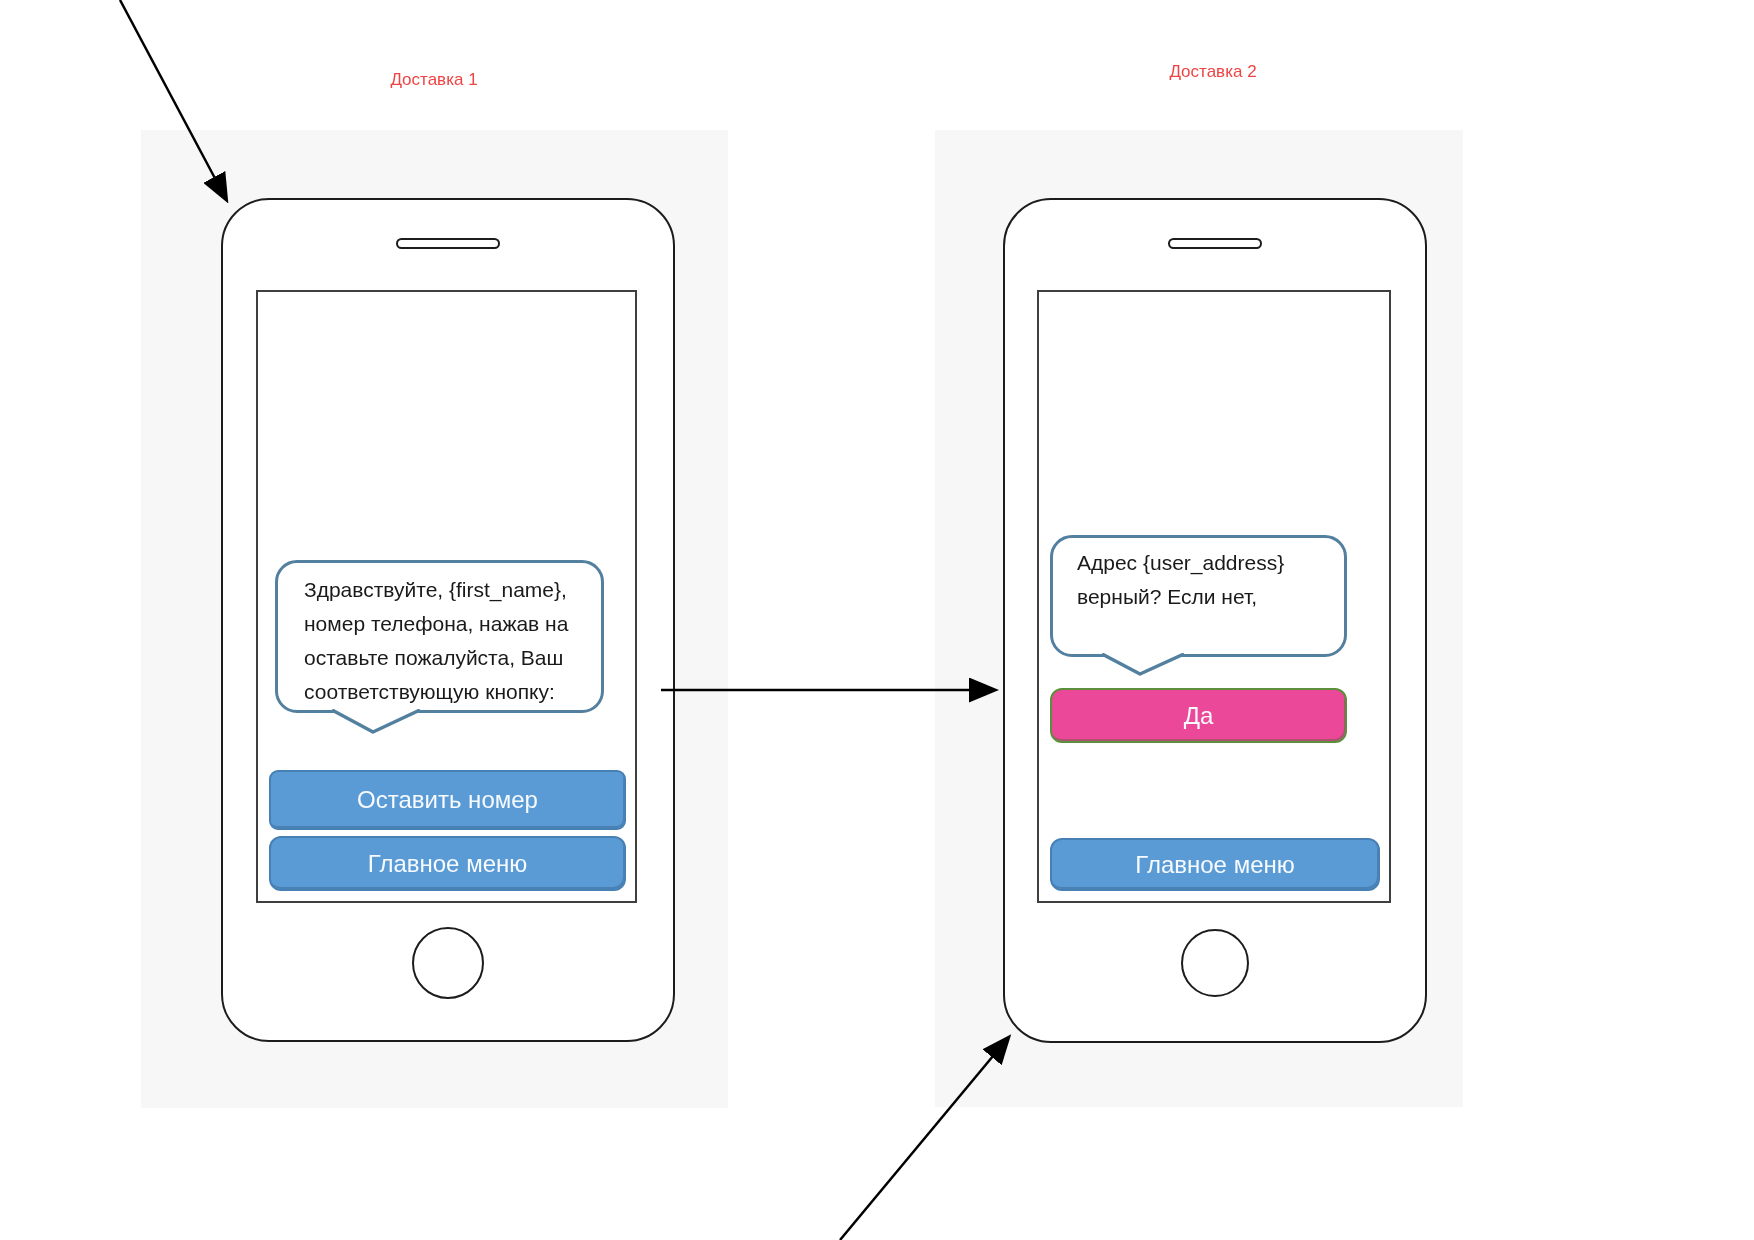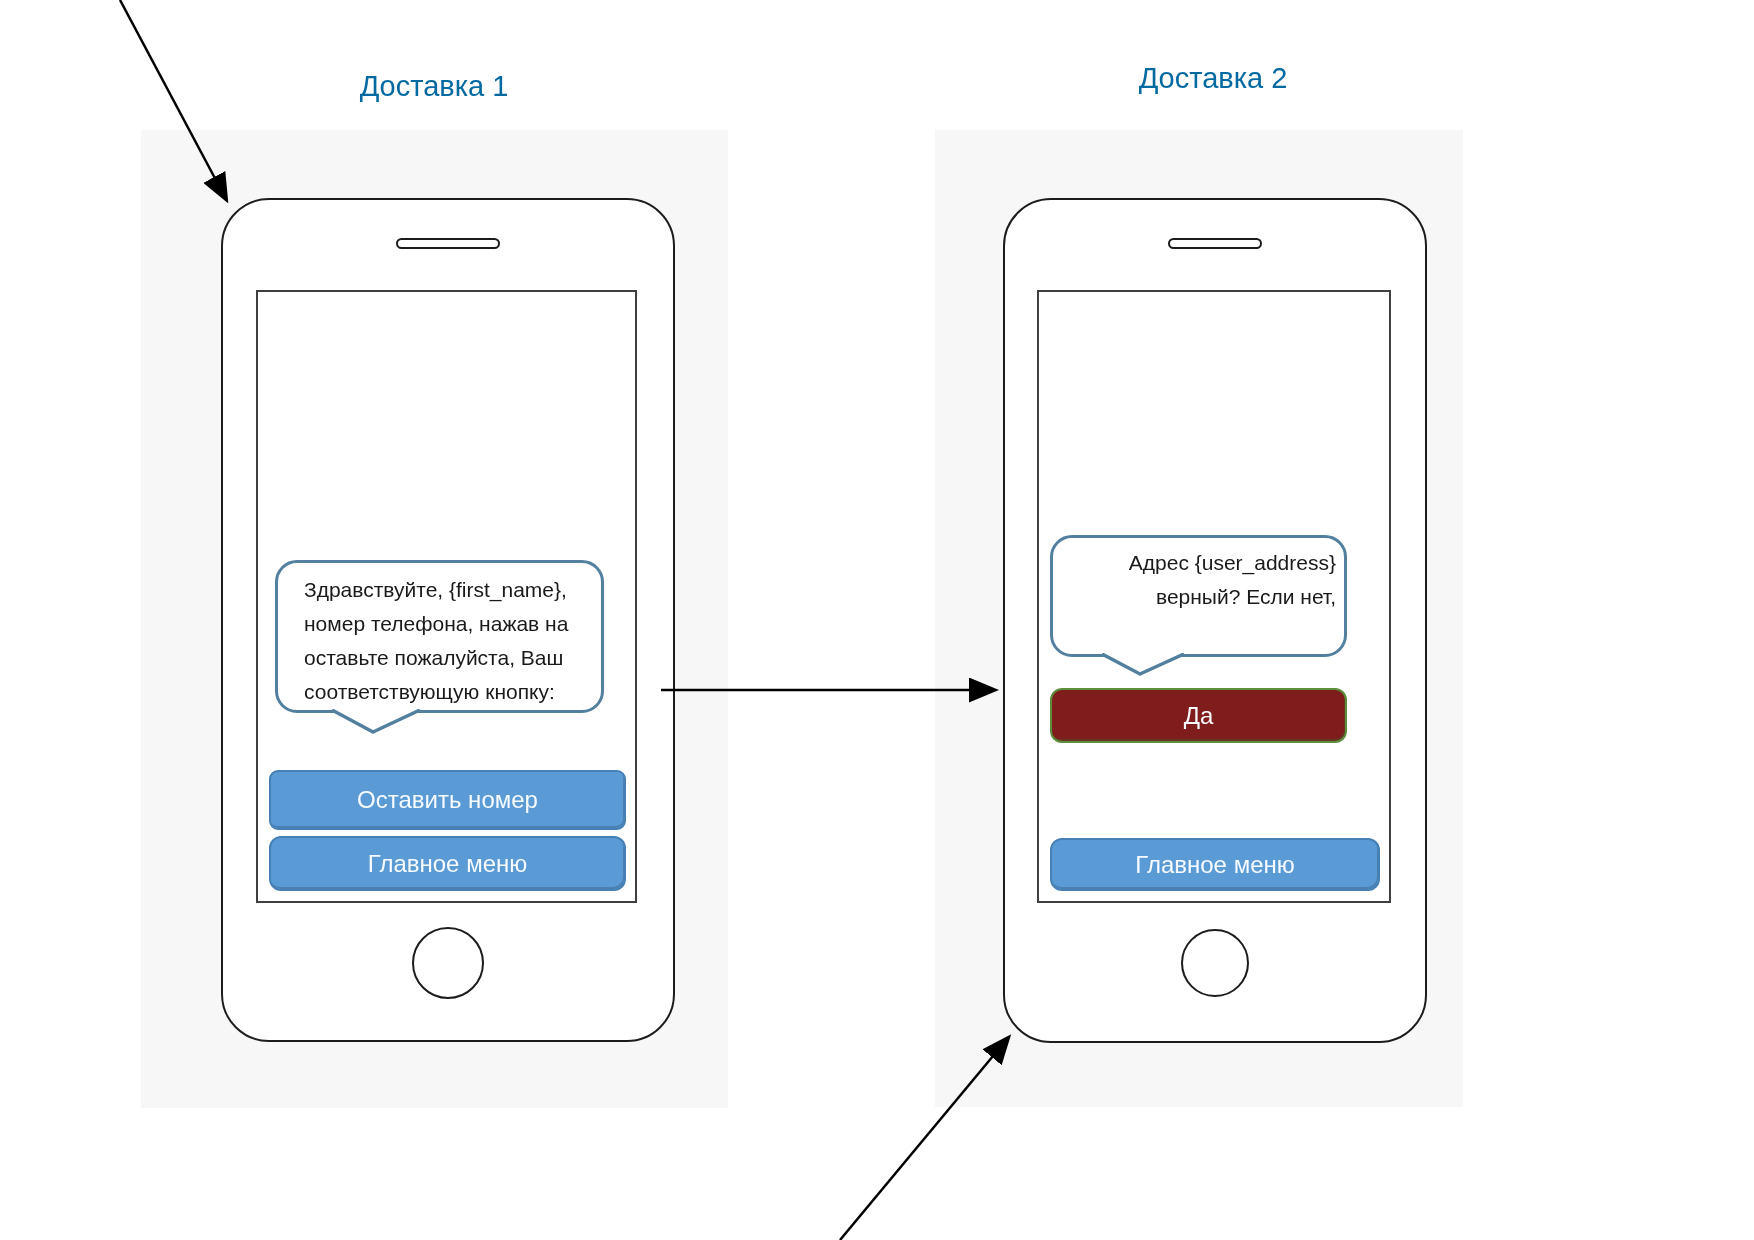--- a/index.html
+++ b/index.html
@@ -15,22 +15,22 @@
 
   .backdrop {
     position: absolute;
     background: #f7f7f7;
   }
 
   .slide-title {
     position: absolute;
     width: 320px;
     text-align: center;
-    font-size: 29px;
-    color: #0369a1;
+    font-size: 17px;
+    color: #ef4444;
   }
 
   .phone {
     position: absolute;
     border: 2.5px solid #1c1c1c;
     border-radius: 48px;
     background: #ffffff;
   }
   .speaker {
     position: absolute;
@@ -75,21 +75,21 @@
     font-size: 24px;
     color: #f7fbff;
     cursor: pointer;
   }
   .chat-btn.blue {
     background: #5b9bd5;
     border: 2px solid #4780b4;
     box-shadow: inset -1px -2px 0 rgba(40,80,120,0.35);
   }
   .chat-btn.green {
-    background: #7f1d1d;
+    background: #ec4899;
     border: 2px solid #5b8f3c;
     box-shadow: inset -1px -2px 0 rgba(60,100,40,0.35);
   }
 
   svg.arrow-layer {
     position: absolute;
     left: 0; top: 0;
     width: 1754px;
     height: 1240px;
     pointer-events: none;
@@ -132,21 +132,21 @@
 
     <div class="home-btn" style="left:189px; top:727px; width:68px; height:68px;"></div>
   </div>
 
   <div class="phone" style="left:1003px; top:198px; width:420px; height:841px;">
 
     <div class="speaker" style="left:163px; top:38px; width:90px; height:7px;"></div>
 
     <div class="screen" style="left:32px; top:90px; width:350px; height:609px;">
 
-      <div class="bubble" style="left:11px; top:243px; width:297px; height:122px; padding:8px 8px 0 24px;text-align:right;">
+      <div class="bubble" style="left:11px; top:243px; width:297px; height:122px; padding:8px 8px 0 24px;">
         <div class="txt">Адрес {user_address}</div>
         <div class="txt">верный? Если нет,</div>
       </div>
       <svg class="bubble-tail" style="left:61px; top:361px;" width="86" height="26" viewBox="0 0 86 26">
         <path d="M2,1 L40,21 L84,1" fill="#ffffff" stroke="#53809f" stroke-width="3.5" stroke-linejoin="round"></path>
       </svg>
 
       <div class="chat-btn green" style="left:11px; top:396px; width:297px; height:55px;">
         <span>Да</span>
       </div>

